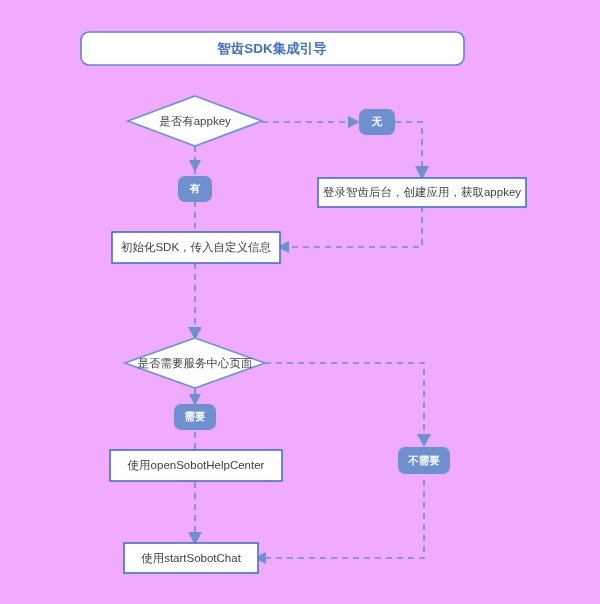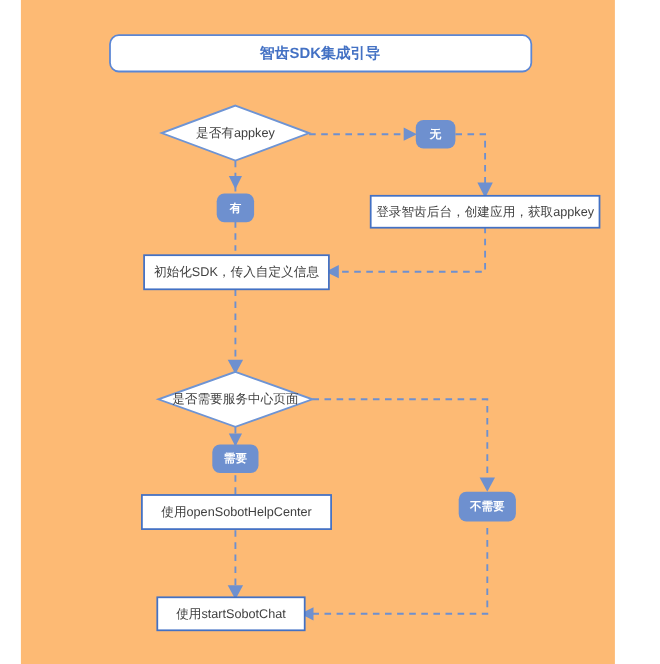--- a/index.html
+++ b/index.html
@@ -8,24 +8,23 @@
     background: #ffffff;
   }
   body {
     width: 600px;
     height: 604px;
     font-family: "Liberation Sans", "DejaVu Sans", sans-serif;
     overflow: hidden;
   }
   #canvas {
     position: relative;
-    width: 540px;
+    width: 600px;
     height: 604px;
-    background: #fdba74;
-    margin-left: 19px;
+    background: #f0abfc;
   }
   svg#flow {
     position: absolute;
     left: 0;
     top: 0;
     width: 600px;
     height: 604px;
   }
   .node-text {
     font-family: "Liberation Sans", "DejaVu Sans", sans-serif;

